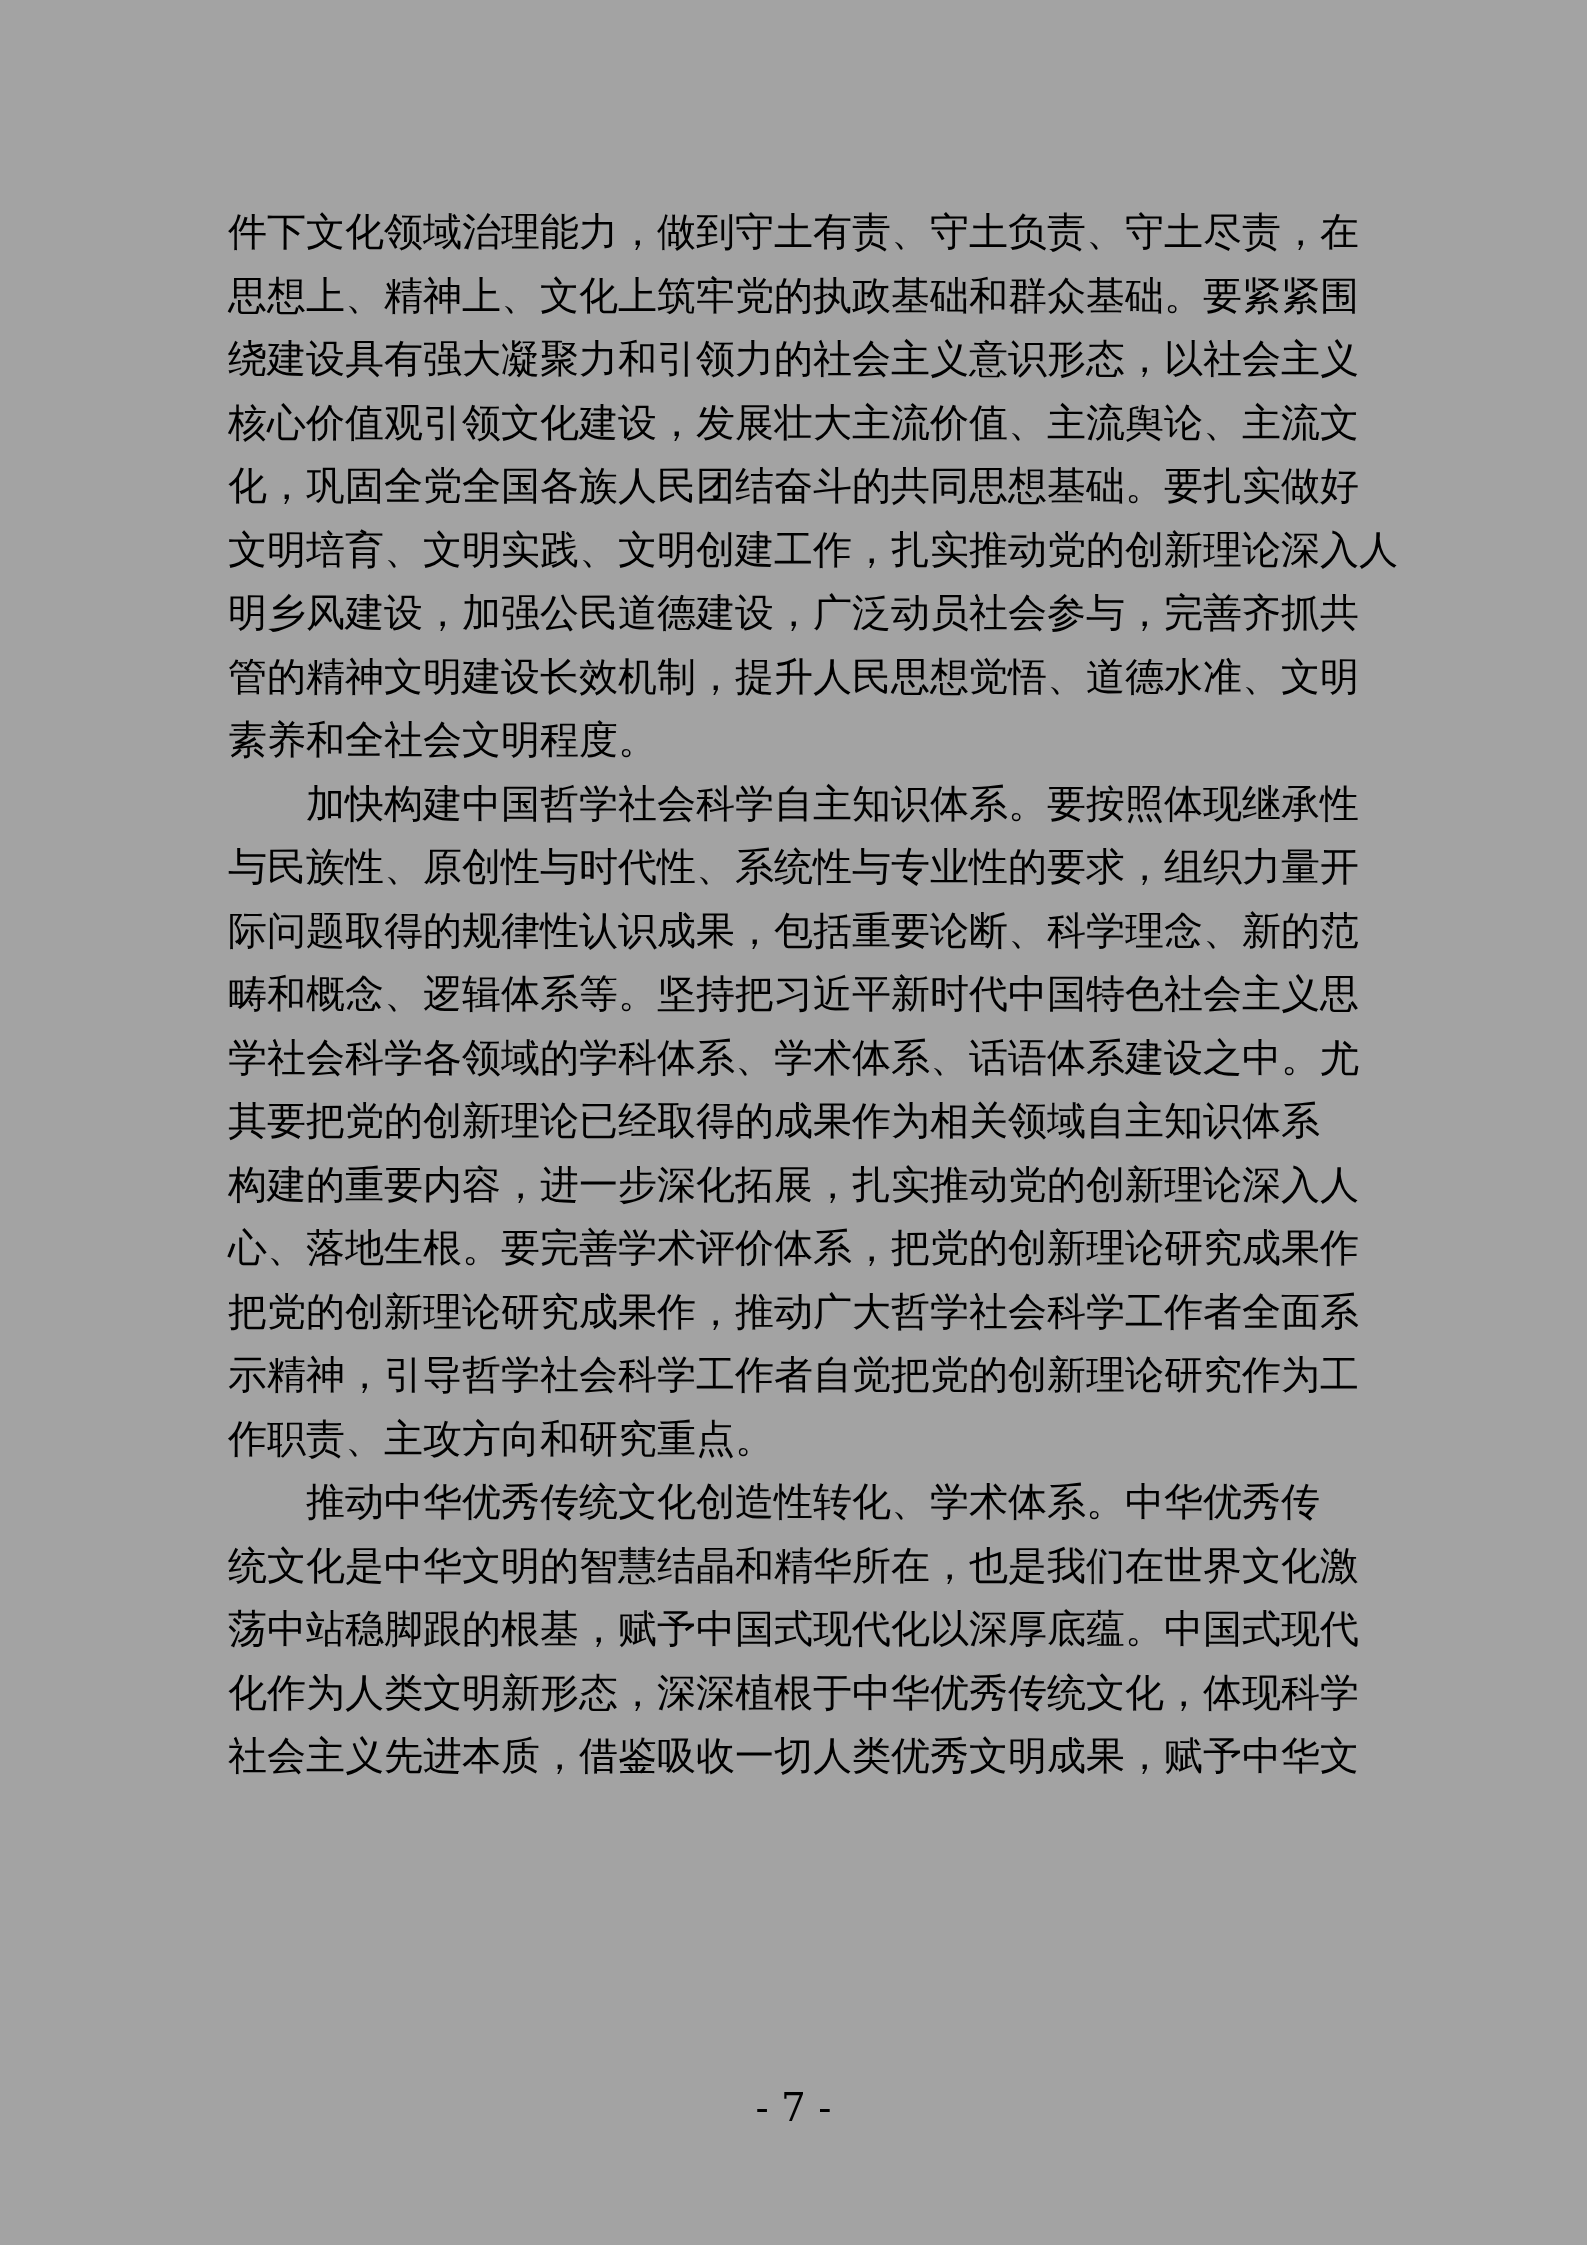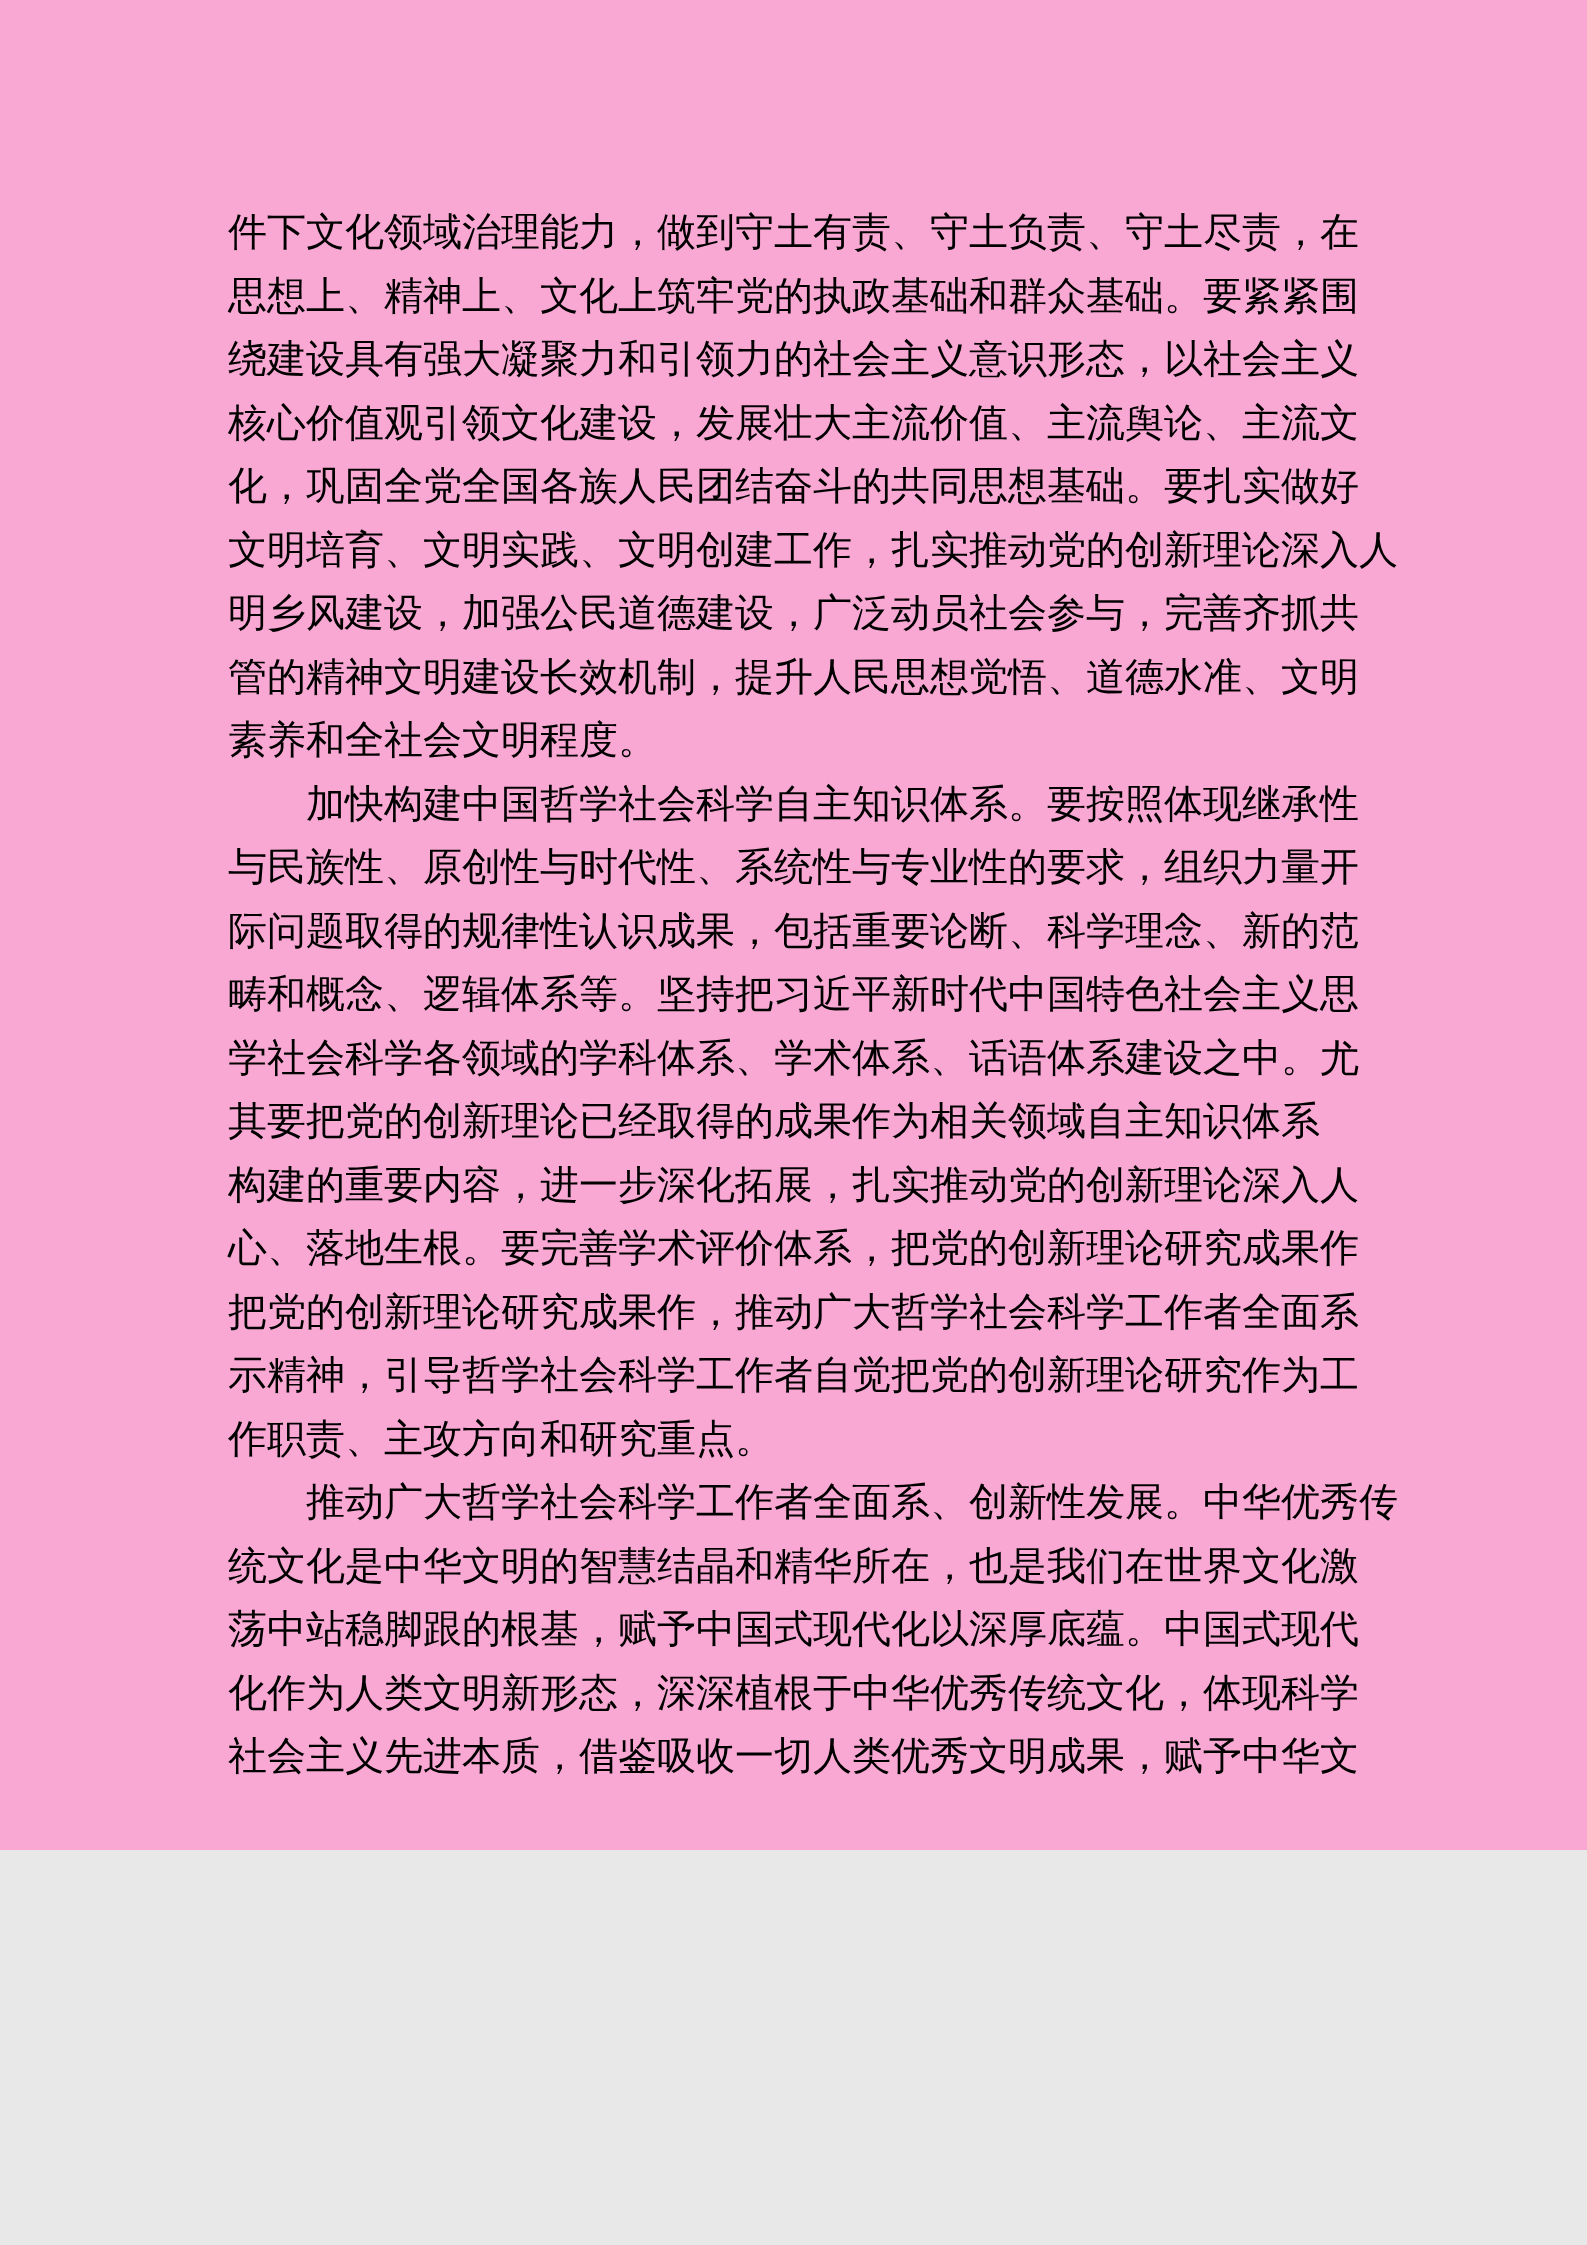--- a/index.html
+++ b/index.html
@@ -3,23 +3,23 @@
 <meta charset="utf-8">
 <style>
   html, body {
     margin: 0;
     padding: 0;
     background: #e8e8e8;
   }
   .page {
     position: relative;
     width: 1587px;
-    height: 1850px;
+    height: 2245px;
     margin: 0 auto;
-    background: #f9a8d4;
+    background: #a3a3a3;
     font-family: "DejaVu Serif", "Liberation Serif", serif;
     color: #000000;
     overflow: hidden;
   }
   .text-block {
     position: absolute;
     left: 228px;
     top: 200px;
     width: 1140px;
   }
@@ -64,20 +64,20 @@
       <div class="line">与民族性、原创性与时代性、系统性与专业性的要求，组织力量开</div>
       <div class="line">际问题取得的规律性认识成果，包括重要论断、科学理念、新的范</div>
       <div class="line">畴和概念、逻辑体系等。坚持把习近平新时代中国特色社会主义思</div>
       <div class="line">学社会科学各领域的学科体系、学术体系、话语体系建设之中。尤</div>
       <div class="line">其要把党的创新理论已经取得的成果作为相关领域自主知识体系</div>
       <div class="line">构建的重要内容，进一步深化拓展，扎实推动党的创新理论深入人</div>
       <div class="line">心、落地生根。要完善学术评价体系，把党的创新理论研究成果作</div>
       <div class="line">把党的创新理论研究成果作，推动广大哲学社会科学工作者全面系</div>
       <div class="line">示精神，引导哲学社会科学工作者自觉把党的创新理论研究作为工</div>
       <div class="line">作职责、主攻方向和研究重点。</div>
-      <div class="line indent">推动广大哲学社会科学工作者全面系、创新性发展。中华优秀传</div>
+      <div class="line indent">推动中华优秀传统文化创造性转化、学术体系。中华优秀传</div>
       <div class="line">统文化是中华文明的智慧结晶和精华所在，也是我们在世界文化激</div>
       <div class="line">荡中站稳脚跟的根基，赋予中国式现代化以深厚底蕴。中国式现代</div>
       <div class="line">化作为人类文明新形态，深深植根于中华优秀传统文化，体现科学</div>
       <div class="line">社会主义先进本质，借鉴吸收一切人类优秀文明成果，赋予中华文</div>
     </div>
   <div class="page-number">- 7 -</div>
 </div>
 
 </body></html>

